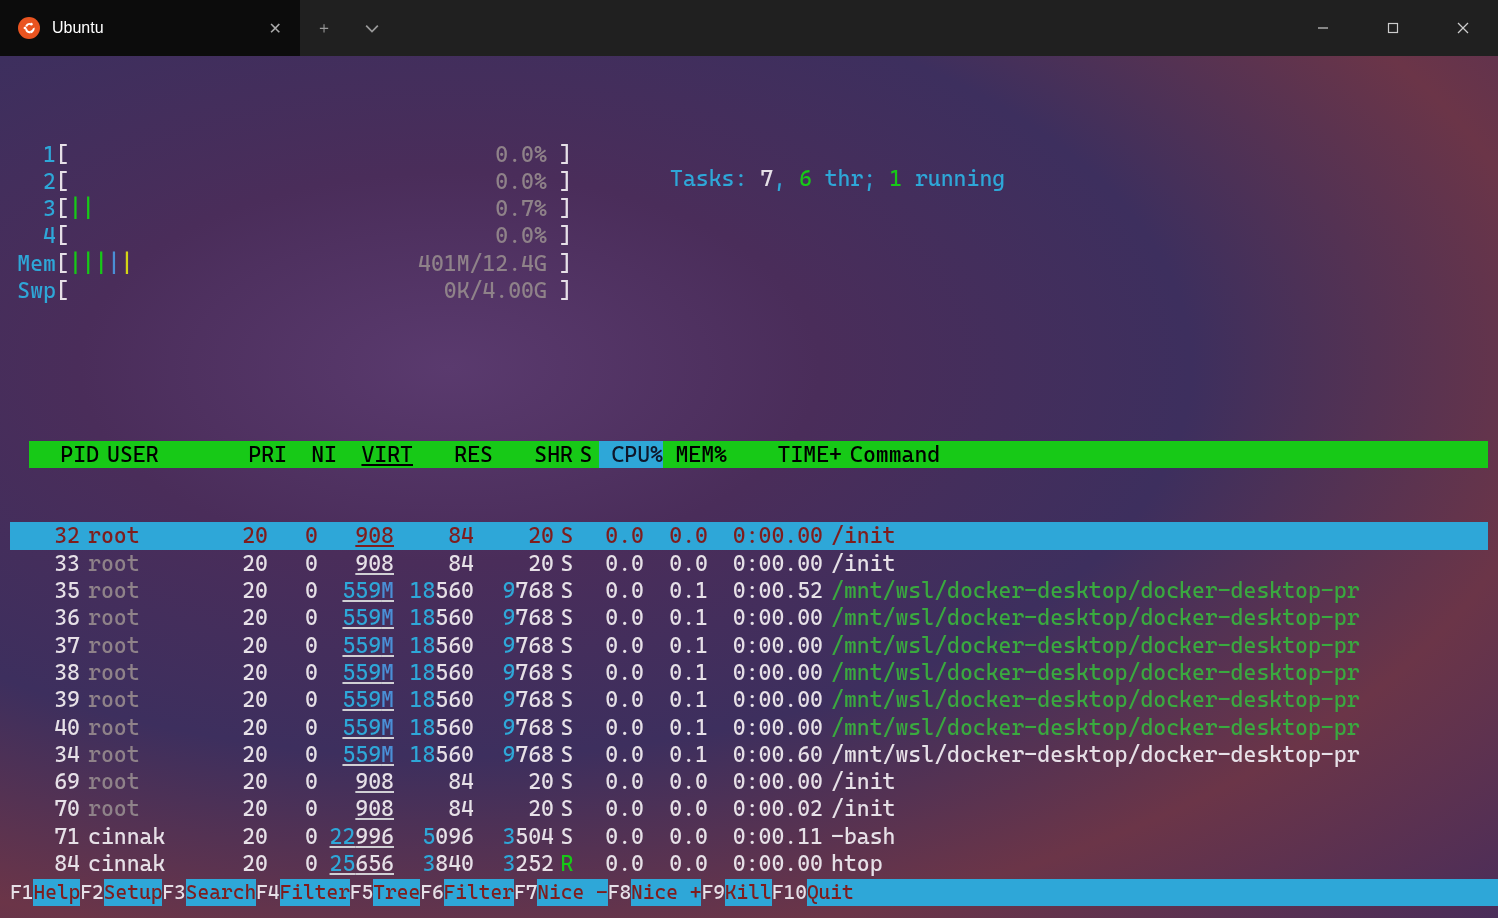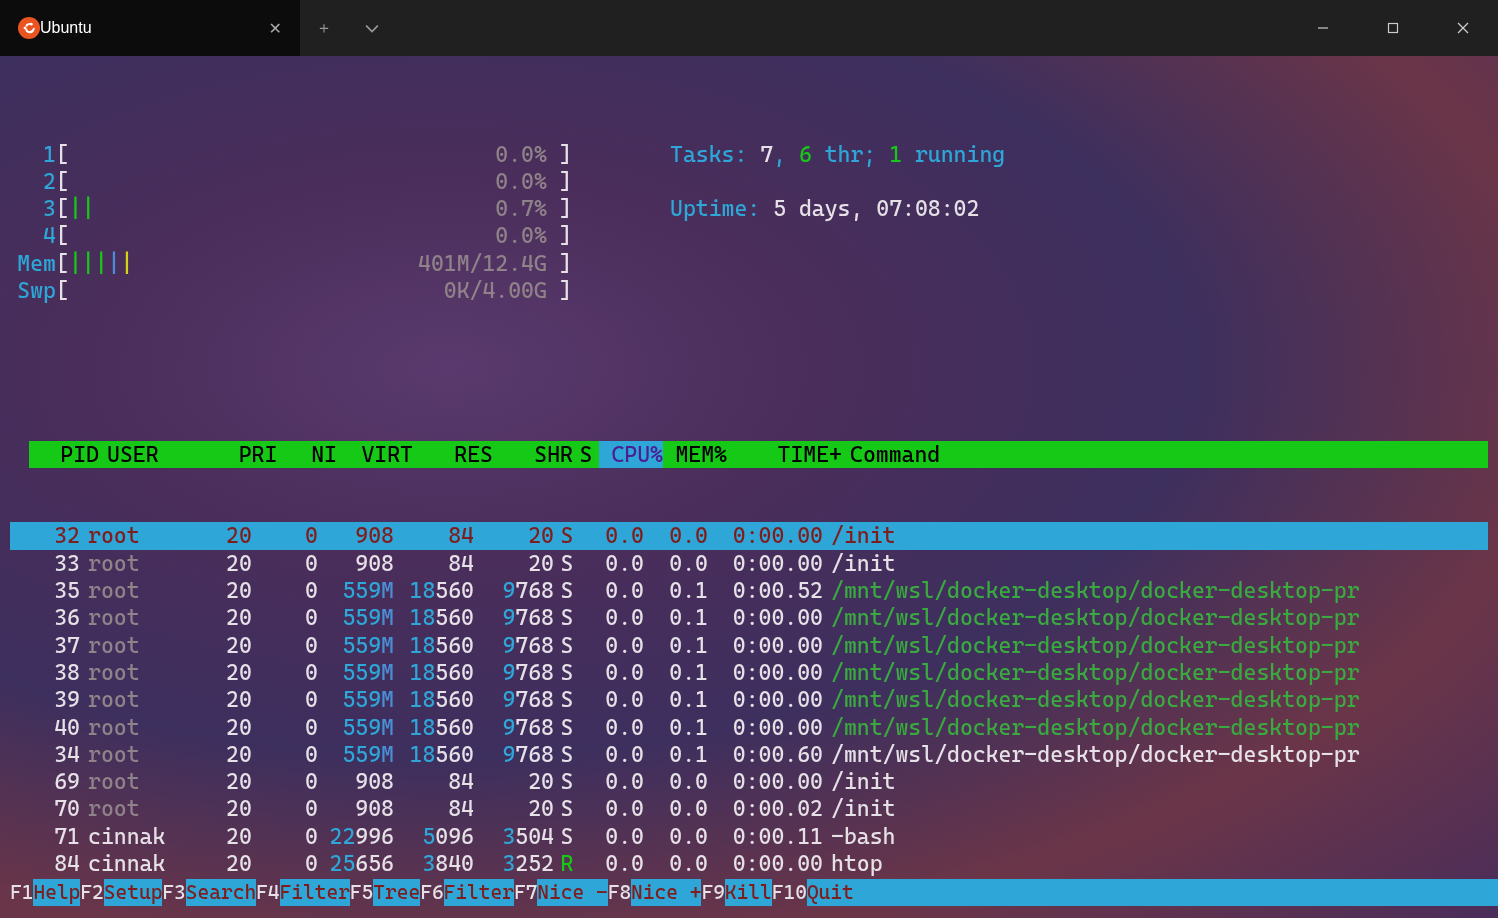--- a/index.html
+++ b/index.html
@@ -19,20 +19,21 @@
     align-items: center;
     justify-content: space-between;
     color: #ccc;
     font-family: 'Segoe UI', sans-serif;
     font-size: 14px;
   }
   .tabs-area { display: flex; align-items: stretch; height: 100%; }
   .tab {
     display: flex;
     align-items: center;
+    gap: 12px;
     padding: 0 14px 0 18px;
     background: #0c0c0c;
     min-width: 300px;
     height: 100%;
     cursor: pointer;
   }
   .tab .ubuntu-icon {
     width: 22px;
     height: 22px;
     border-radius: 50%;
@@ -80,28 +81,28 @@
   .dim { color: #8f8289; }
   .white { color: #e6e0e7; }
   .yellow { color: #d4d415; }
   .blue { color: #4a8fd6; }
 
   .header-row {
     background: #17c917;
     color: #000;
     margin-left: 19px;
   }
-  .header-row .sort-col { background: #2ea7d8; color:#4c1d95;padding-left:8px; }
+  .header-row .sort-col { background: #2ea7d8; color:#0f172a;padding-left:8px; }
   .selected-row { background: #2ea7d8; color: #7f1d1d;}
   .pl-row { display: flex; }
   .c-pid  { width: 70px; text-align: right; }
   .c-user { width: 130px; padding-left: 8px;}
-  .c-pri  { width: 58px; text-align: center; }
+  .c-pri  { width: 58px; text-align: right; }
   .c-ni   { width: 50px; text-align: right; }
-  .c-virt { width: 76px; text-align: right; }
+  .c-virt { width: 76px; text-align: right; text-decoration: underline; }
   .c-res  { width: 80px; text-align: right; }
   .c-shr  { width: 80px; text-align: right; }
   .c-s    { width: 26px; text-align: center; }
   .c-cpu  { width: 64px; text-align: right; }
   .c-mem  { width: 64px; text-align: right; }
   .c-time { width: 115px; text-align: right; }
   .c-cmd  { flex: 1; padding-left: 8px; overflow:hidden;}
 
   .footer {
     position: absolute;
@@ -163,22 +164,22 @@
           <line x1="1" y1="1" x2="11" y2="11" stroke="#ccc" stroke-width="1.2"></line>
           <line x1="11" y1="1" x2="1" y2="11" stroke="#ccc" stroke-width="1.2"></line>
         </svg>
       </div>
   </div>
 </div>
 
 <div class="terminal">
   <div style="display:flex;">
     <div style="width:660px;" id="meters-col"><div class="meter-line"><span class="meter-label">1</span>  <span class="meter-open">[</span><span class="meter-bar-area"><span class="green"></span><span class="meter-bar-text">0.0%</span></span><span class="meter-close">]</span></div><div class="meter-line"><span class="meter-label">2</span>  <span class="meter-open">[</span><span class="meter-bar-area"><span class="green"></span><span class="meter-bar-text">0.0%</span></span><span class="meter-close">]</span></div><div class="meter-line"><span class="meter-label">3</span>  <span class="meter-open">[</span><span class="meter-bar-area"><span class="green">||</span><span class="meter-bar-text">0.7%</span></span><span class="meter-close">]</span></div><div class="meter-line"><span class="meter-label">4</span>  <span class="meter-open">[</span><span class="meter-bar-area"><span class="green"></span><span class="meter-bar-text">0.0%</span></span><span class="meter-close">]</span></div><div class="meter-line"><span class="meter-label">Mem</span><span class="meter-open">[</span><span class="meter-bar-area"><span class="green">|||</span><span class="blue">|</span><span class="yellow">|</span><span class="meter-bar-text">401M/12.4G</span></span><span class="meter-close">]</span></div><div class="meter-line"><span class="meter-label">Swp</span><span class="meter-open">[</span><span class="meter-bar-area"><span class="meter-bar-text">0K/4.00G</span></span><span class="meter-close">]</span></div></div>
-    <div style="flex:1;" id="info-col"><div><span class="cyan">Tasks: </span><span class="white">7</span><span class="cyan">, </span><span class="green">6</span><span class="cyan"> thr</span><span class="cyan">; </span><span class="green">1</span><span class="cyan"> running</span></div>
-<div><span class="cyan">Uptime: </span><span class="white">5 days, 07:08:02</span></div></div>
+    <div style="flex:1;margin-top:24px;" id="info-col"><div><span class="cyan">Tasks: </span><span class="white">7</span><span class="cyan">, </span><span class="green">6</span><span class="cyan"> thr</span><span class="cyan">; </span><span class="green">1</span><span class="cyan"> running</span></div>
+</div>
   </div>
   <div style="height:27px;"></div>
   <div id="process-header" class="pl-row header-row"><span class="c-pid">PID</span><span class="c-user">USER</span><span class="c-pri">PRI</span><span class="c-ni">NI</span><span class="c-virt">VIRT</span><span class="c-res">RES</span><span class="c-shr">SHR</span><span class="c-s">S</span><span class="c-cpu sort-col">CPU%</span><span class="c-mem">MEM%</span><span class="c-time">TIME+</span><span class="c-cmd">Command</span></div>
   <div id="process-list"><div class="pl-row selected-row"><span class="c-pid ">32</span><span class="c-user ">root</span><span class="c-pri ">20</span><span class="c-ni ">0</span><span class="c-virt">908</span><span class="c-res">84</span><span class="c-shr">20</span><span class="c-s ">S</span><span class="c-cpu ">0.0</span><span class="c-mem ">0.0</span><span class="c-time ">0:00.00</span><span class="c-cmd ">/init</span></div><div class="pl-row"><span class="c-pid white">33</span><span class="c-user dim">root</span><span class="c-pri white">20</span><span class="c-ni white">0</span><span class="c-virt"><span class="white">908</span></span><span class="c-res"><span class="white">84</span></span><span class="c-shr"><span class="white">20</span></span><span class="c-s white">S</span><span class="c-cpu white">0.0</span><span class="c-mem white">0.0</span><span class="c-time white">0:00.00</span><span class="c-cmd white">/init</span></div><div class="pl-row"><span class="c-pid white">35</span><span class="c-user dim">root</span><span class="c-pri white">20</span><span class="c-ni white">0</span><span class="c-virt"><span class="cyan">559</span><span class="blue">M</span></span><span class="c-res"><span class="cyan">18</span><span class="white">560</span></span><span class="c-shr"><span class="cyan">9</span><span class="white">768</span></span><span class="c-s white">S</span><span class="c-cpu white">0.0</span><span class="c-mem white">0.1</span><span class="c-time white">0:00.52</span><span class="c-cmd green-dim">/mnt/wsl/docker-desktop/docker-desktop-pr</span></div><div class="pl-row"><span class="c-pid white">36</span><span class="c-user dim">root</span><span class="c-pri white">20</span><span class="c-ni white">0</span><span class="c-virt"><span class="cyan">559</span><span class="blue">M</span></span><span class="c-res"><span class="cyan">18</span><span class="white">560</span></span><span class="c-shr"><span class="cyan">9</span><span class="white">768</span></span><span class="c-s white">S</span><span class="c-cpu white">0.0</span><span class="c-mem white">0.1</span><span class="c-time white">0:00.00</span><span class="c-cmd green-dim">/mnt/wsl/docker-desktop/docker-desktop-pr</span></div><div class="pl-row"><span class="c-pid white">37</span><span class="c-user dim">root</span><span class="c-pri white">20</span><span class="c-ni white">0</span><span class="c-virt"><span class="cyan">559</span><span class="blue">M</span></span><span class="c-res"><span class="cyan">18</span><span class="white">560</span></span><span class="c-shr"><span class="cyan">9</span><span class="white">768</span></span><span class="c-s white">S</span><span class="c-cpu white">0.0</span><span class="c-mem white">0.1</span><span class="c-time white">0:00.00</span><span class="c-cmd green-dim">/mnt/wsl/docker-desktop/docker-desktop-pr</span></div><div class="pl-row"><span class="c-pid white">38</span><span class="c-user dim">root</span><span class="c-pri white">20</span><span class="c-ni white">0</span><span class="c-virt"><span class="cyan">559</span><span class="blue">M</span></span><span class="c-res"><span class="cyan">18</span><span class="white">560</span></span><span class="c-shr"><span class="cyan">9</span><span class="white">768</span></span><span class="c-s white">S</span><span class="c-cpu white">0.0</span><span class="c-mem white">0.1</span><span class="c-time white">0:00.00</span><span class="c-cmd green-dim">/mnt/wsl/docker-desktop/docker-desktop-pr</span></div><div class="pl-row"><span class="c-pid white">39</span><span class="c-user dim">root</span><span class="c-pri white">20</span><span class="c-ni white">0</span><span class="c-virt"><span class="cyan">559</span><span class="blue">M</span></span><span class="c-res"><span class="cyan">18</span><span class="white">560</span></span><span class="c-shr"><span class="cyan">9</span><span class="white">768</span></span><span class="c-s white">S</span><span class="c-cpu white">0.0</span><span class="c-mem white">0.1</span><span class="c-time white">0:00.00</span><span class="c-cmd green-dim">/mnt/wsl/docker-desktop/docker-desktop-pr</span></div><div class="pl-row"><span class="c-pid white">40</span><span class="c-user dim">root</span><span class="c-pri white">20</span><span class="c-ni white">0</span><span class="c-virt"><span class="cyan">559</span><span class="blue">M</span></span><span class="c-res"><span class="cyan">18</span><span class="white">560</span></span><span class="c-shr"><span class="cyan">9</span><span class="white">768</span></span><span class="c-s white">S</span><span class="c-cpu white">0.0</span><span class="c-mem white">0.1</span><span class="c-time white">0:00.00</span><span class="c-cmd green-dim">/mnt/wsl/docker-desktop/docker-desktop-pr</span></div><div class="pl-row"><span class="c-pid white">34</span><span class="c-user dim">root</span><span class="c-pri white">20</span><span class="c-ni white">0</span><span class="c-virt"><span class="cyan">559</span><span class="blue">M</span></span><span class="c-res"><span class="cyan">18</span><span class="white">560</span></span><span class="c-shr"><span class="cyan">9</span><span class="white">768</span></span><span class="c-s white">S</span><span class="c-cpu white">0.0</span><span class="c-mem white">0.1</span><span class="c-time white">0:00.60</span><span class="c-cmd white">/mnt/wsl/docker-desktop/docker-desktop-pr</span></div><div class="pl-row"><span class="c-pid white">69</span><span class="c-user dim">root</span><span class="c-pri white">20</span><span class="c-ni white">0</span><span class="c-virt"><span class="white">908</span></span><span class="c-res"><span class="white">84</span></span><span class="c-shr"><span class="white">20</span></span><span class="c-s white">S</span><span class="c-cpu white">0.0</span><span class="c-mem white">0.0</span><span class="c-time white">0:00.00</span><span class="c-cmd white">/init</span></div><div class="pl-row"><span class="c-pid white">70</span><span class="c-user dim">root</span><span class="c-pri white">20</span><span class="c-ni white">0</span><span class="c-virt"><span class="white">908</span></span><span class="c-res"><span class="white">84</span></span><span class="c-shr"><span class="white">20</span></span><span class="c-s white">S</span><span class="c-cpu white">0.0</span><span class="c-mem white">0.0</span><span class="c-time white">0:00.02</span><span class="c-cmd white">/init</span></div><div class="pl-row"><span class="c-pid white">71</span><span class="c-user white">cinnak</span><span class="c-pri white">20</span><span class="c-ni white">0</span><span class="c-virt"><span class="cyan">22</span><span class="white">996</span></span><span class="c-res"><span class="cyan">5</span><span class="white">096</span></span><span class="c-shr"><span class="cyan">3</span><span class="white">504</span></span><span class="c-s white">S</span><span class="c-cpu white">0.0</span><span class="c-mem white">0.0</span><span class="c-time white">0:00.11</span><span class="c-cmd white">-bash</span></div><div class="pl-row"><span class="c-pid white">84</span><span class="c-user white">cinnak</span><span class="c-pri white">20</span><span class="c-ni white">0</span><span class="c-virt"><span class="cyan">25</span><span class="white">656</span></span><span class="c-res"><span class="cyan">3</span><span class="white">840</span></span><span class="c-shr"><span class="cyan">3</span><span class="white">252</span></span><span class="c-s green">R</span><span class="c-cpu white">0.0</span><span class="c-mem white">0.0</span><span class="c-time white">0:00.00</span><span class="c-cmd white">htop</span></div></div>
 </div>
 
 <div class="footer" id="footer">
     <span class="fkey">F1</span>
     <span class="flabel">Help  </span>
     <span class="fkey">F2</span>

